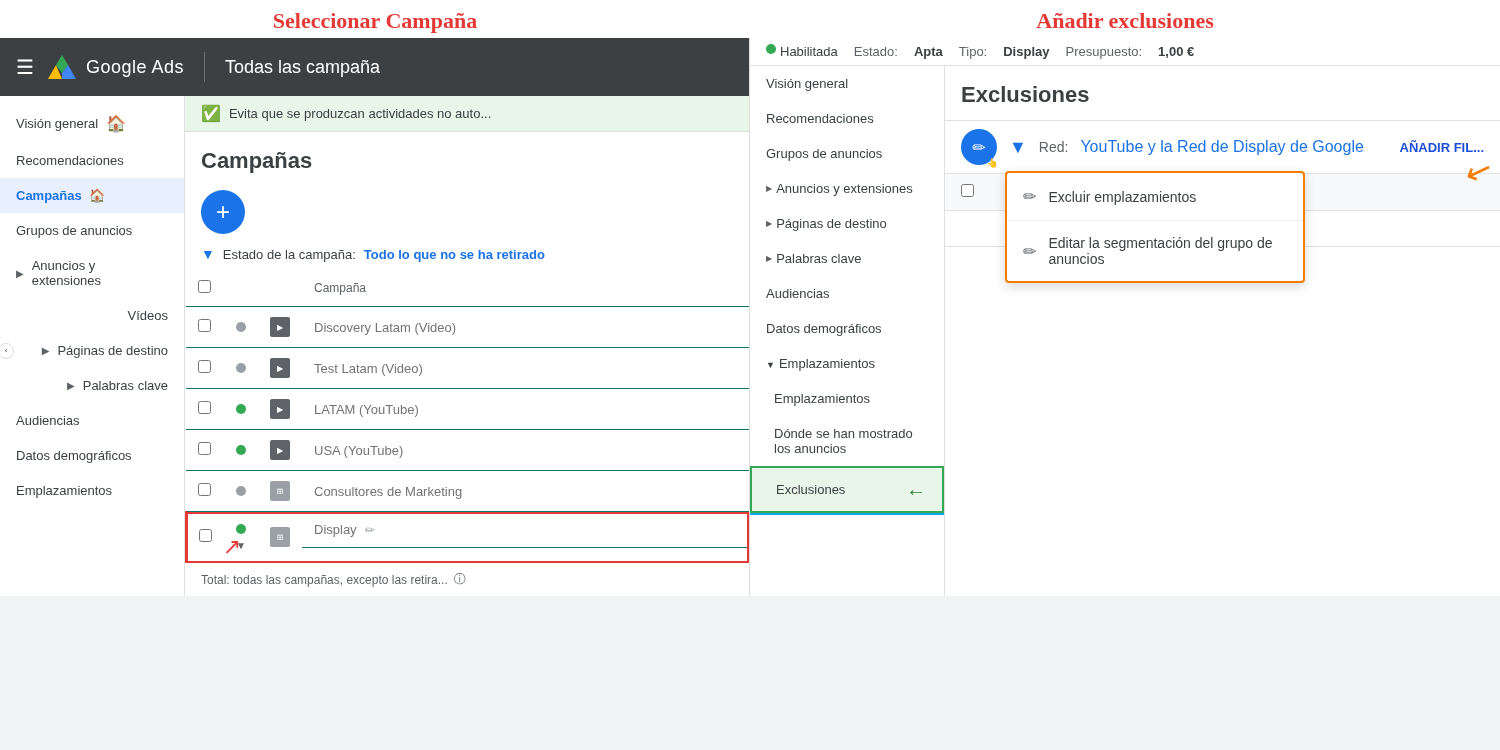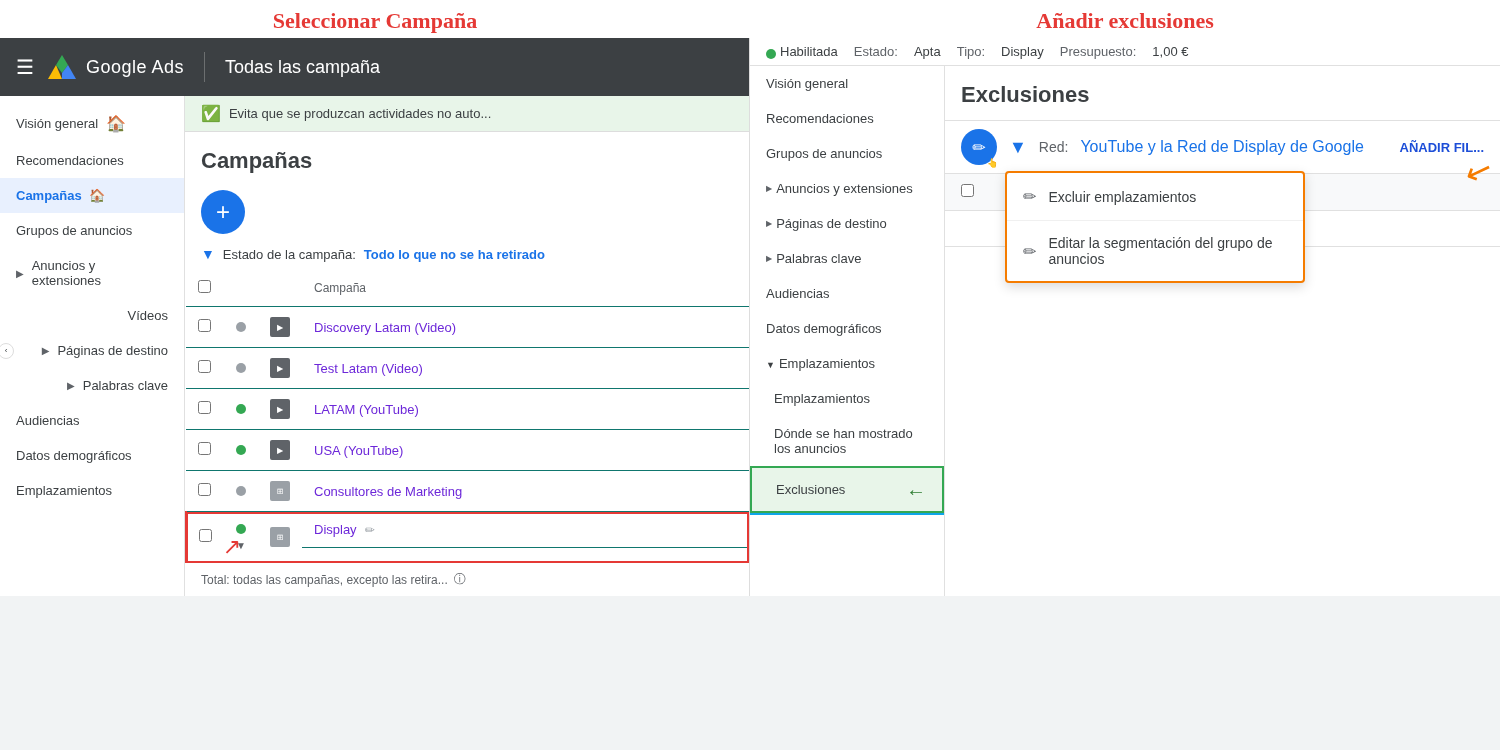--- a/index.html
+++ b/index.html
@@ -50,40 +50,40 @@
     .add-button { width: 44px; height: 44px; background: #1a73e8; border-radius: 50%; display: flex; align-items: center; justify-content: center; color: #fff; font-size: 24px; cursor: pointer; margin: 8px 16px; }
 
     .filter-bar { padding: 4px 16px 8px 16px; display: flex; align-items: center; gap: 8px; font-size: 13px; color: #5f6368; }
     .filter-icon { color: #1a73e8; font-size: 14px; }
     .filter-label { color: #3c4043; }
     .filter-value { color: #1a73e8; font-weight: bold; }
 
     .campaigns-table { width: 100%; border-collapse: collapse; font-size: 13px; }
     .campaigns-table th, .campaigns-table td { border-bottom: 1px solid #0f766e; padding: 10px 12px; text-align: left; }
     .campaigns-table th { color: #5f6368; font-weight: normal; font-size: 12px; }
-    .campaign-link { color: #6d28d9; text-decoration: none; cursor: pointer; }
+    .campaign-link { color: #737373; text-decoration: none; cursor: pointer; }
     .status-dot { width: 10px; height: 10px; border-radius: 50%; display: inline-block; }
     .status-dot.green { background: #34a853; }
     .status-dot.paused { background: #9aa0a6; }
     .video-icon { display: inline-flex; align-items: center; justify-content: center; width: 20px; height: 20px; background: #5f6368; color: #fff; font-size: 8px; border-radius: 2px; }
     .display-icon { display: inline-flex; align-items: center; justify-content: center; width: 20px; height: 20px; background: #9aa0a6; color: #fff; font-size: 8px; border-radius: 2px; }
     .edit-icon-small { color: #9aa0a6; font-size: 12px; cursor: pointer; }
 
     .table-footer { padding: 8px 16px; font-size: 12px; color: #5f6368; display: flex; align-items: center; gap: 6px; }
 
     
     .right-panel { width: 750px; display: flex; flex-direction: column; background: #f1f3f4; }
 
     
     .right-top-bar { background: #fff; border-bottom: 1px solid #e0e0e0; padding: 6px 16px; display: flex; align-items: center; gap: 16px; font-size: 13px; }
-    .status-enabled { display: flex; align-items: flex-end; gap: 4px; }
+    .status-enabled { display: flex; align-items: flex-start; gap: 4px; }
     .green-dot { width: 10px; height: 10px; border-radius: 50%; background: #34a853; }
     .status-label { color: #3c4043; font-weight: 500; }
     .meta-item { color: #5f6368; }
-    .meta-value { color: #3c4043; font-weight: 400; }
+    .meta-value { color: #3c4043; font-weight: 700; }
 
     
     .right-body { display: flex; flex: 1; }
 
     
     .right-sidebar { width: 195px; background: #fff; border-right: 1px solid #e0e0e0; overflow-y: auto; }
     .right-sidebar-item { padding: 10px 16px; font-size: 13px; color: #3c4043; cursor: pointer; border-bottom: none; }
     .right-sidebar-item.section-header { display: flex; align-items: center; gap: 4px; }
     .right-sidebar-item.section-header .arrow { font-size: 8px; color: #5f6368; }
     .right-sidebar-item.sub-item { padding-left: 24px; }

